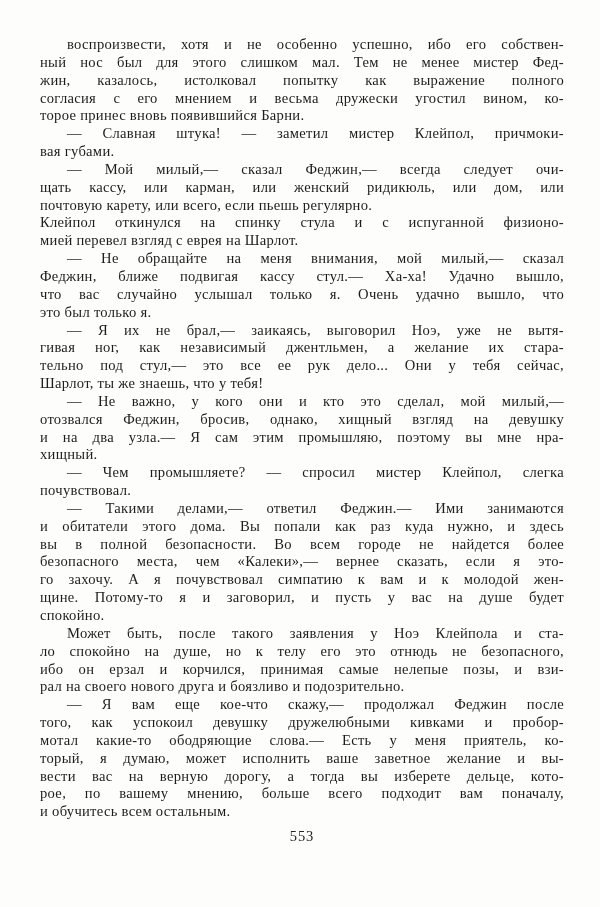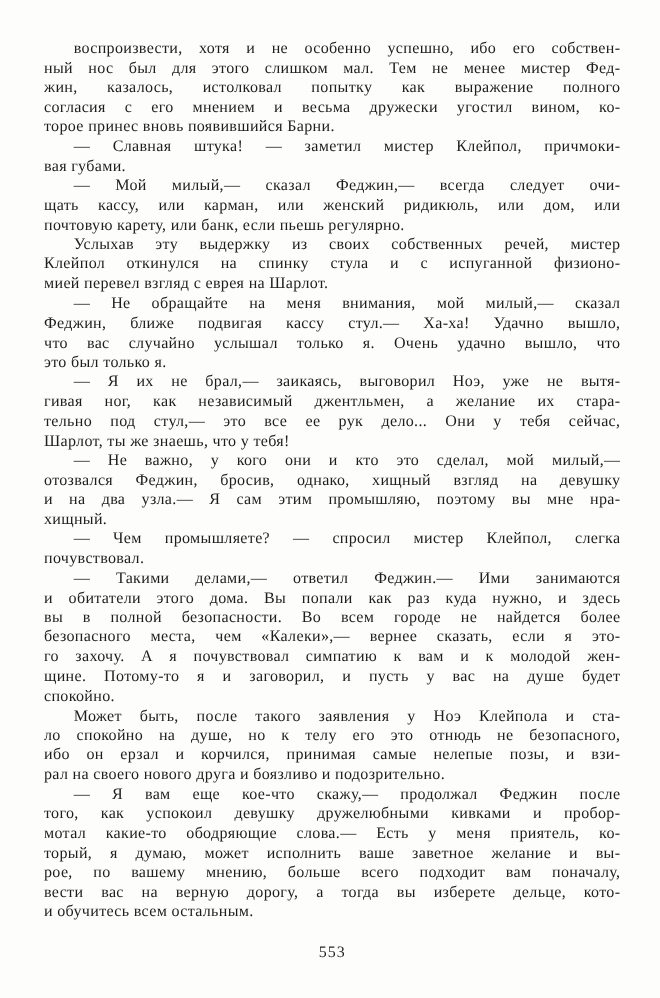--- a/index.html
+++ b/index.html
@@ -41,21 +41,21 @@
     overflow: hidden;
   }
   .line.first {
     text-indent: 27px;
   }
   .line.last {
     text-align-last: left;
     -moz-text-align-last: left;
   }
   .page-number {
-    margin-top: 19px;
+    margin-top: 7px;
     text-align: center;
     font-size: 14.5px;
     letter-spacing: 0.06em;
     color: #242424;
   }
 </style>
 </head>
 <body>
 
 <div class="scan-page">
@@ -67,24 +67,23 @@
         <div class="line">согласия с его мнением и весьма дружески угостил вином, ко-</div>
         <div class="line last">торое принес вновь появившийся Барни.</div>
       </div>
       <div class="paragraph">
         <div class="line first">— Славная штука! — заметил мистер Клейпол, причмоки-</div>
         <div class="line last">вая губами.</div>
       </div>
       <div class="paragraph">
         <div class="line first">— Мой милый,— сказал Феджин,— всегда следует очи-</div>
         <div class="line">щать кассу, или карман, или женский ридикюль, или дом, или</div>
-        <div class="line last">почтовую карету, или банк, если пьешь регулярно.</div>
+        <div class="line last">почтовую карету, или всего, если пьешь регулярно.</div>
       </div>
       <div class="paragraph">
-        <div class="line first">Услыхав эту выдержку из своих собственных речей, мистер</div>
         <div class="line">Клейпол откинулся на спинку стула и с испуганной физионо-</div>
         <div class="line last">мией перевел взгляд с еврея на Шарлот.</div>
       </div>
       <div class="paragraph">
         <div class="line first">— Не обращайте на меня внимания, мой милый,— сказал</div>
         <div class="line">Феджин, ближе подвигая кассу стул.— Ха-ха! Удачно вышло,</div>
         <div class="line">что вас случайно услышал только я. Очень удачно вышло, что</div>
         <div class="line last">это был только я.</div>
       </div>
       <div class="paragraph">
@@ -116,19 +115,19 @@
         <div class="line first">Может быть, после такого заявления у Ноэ Клейпола и ста-</div>
         <div class="line">ло спокойно на душе, но к телу его это отнюдь не безопасного,</div>
         <div class="line">ибо он ерзал и корчился, принимая самые нелепые позы, и взи-</div>
         <div class="line last">рал на своего нового друга и боязливо и подозрительно.</div>
       </div>
       <div class="paragraph">
         <div class="line first">— Я вам еще кое-что скажу,— продолжал Феджин после</div>
         <div class="line">того, как успокоил девушку дружелюбными кивками и пробор-</div>
         <div class="line">мотал какие-то ободряющие слова.— Есть у меня приятель, ко-</div>
         <div class="line">торый, я думаю, может исполнить ваше заветное желание и вы-</div>
+        <div class="line">вести вас на верную дорогу, а тогда вы изберете дельце, кото-</div>
         <div class="line">рое, по вашему мнению, больше всего подходит вам поначалу,</div>
-        <div class="line">вести вас на верную дорогу, а тогда вы изберете дельце, кото-</div>
         <div class="line last">и обучитесь всем остальным.</div>
       </div>
     </div>
   <div class="page-number">553</div>
 </div>
 
 </body></html>

